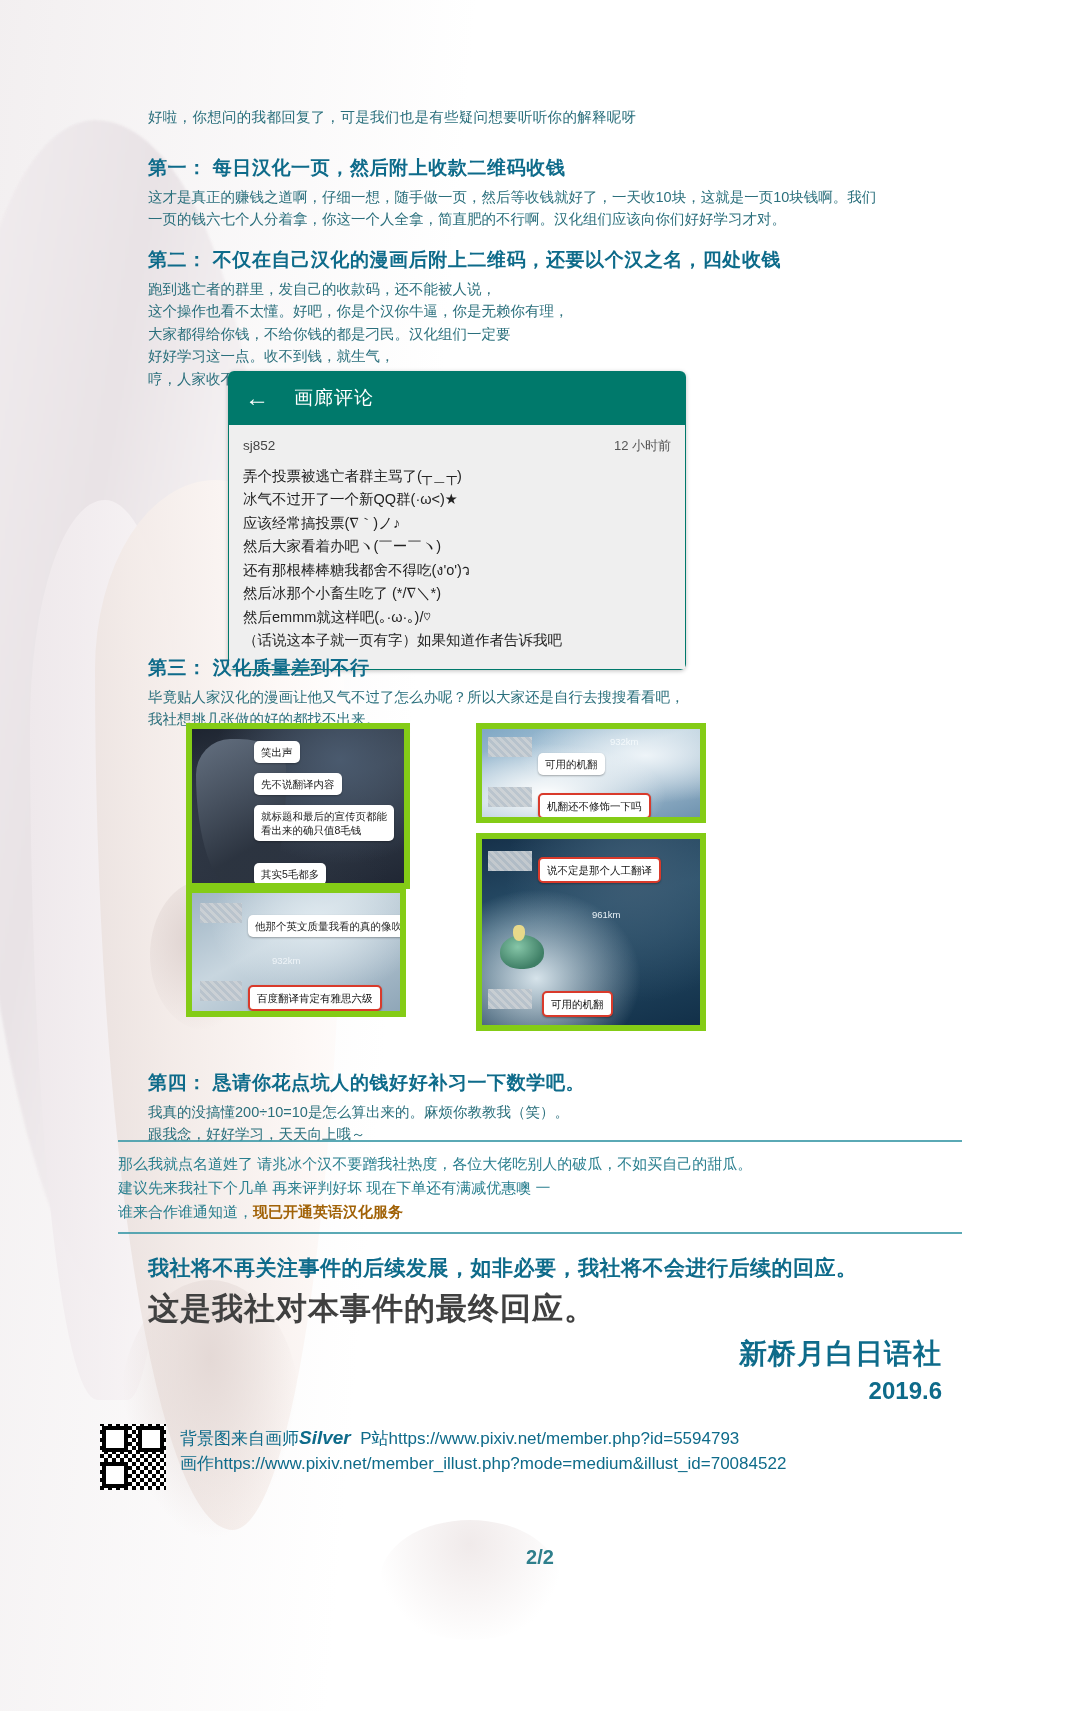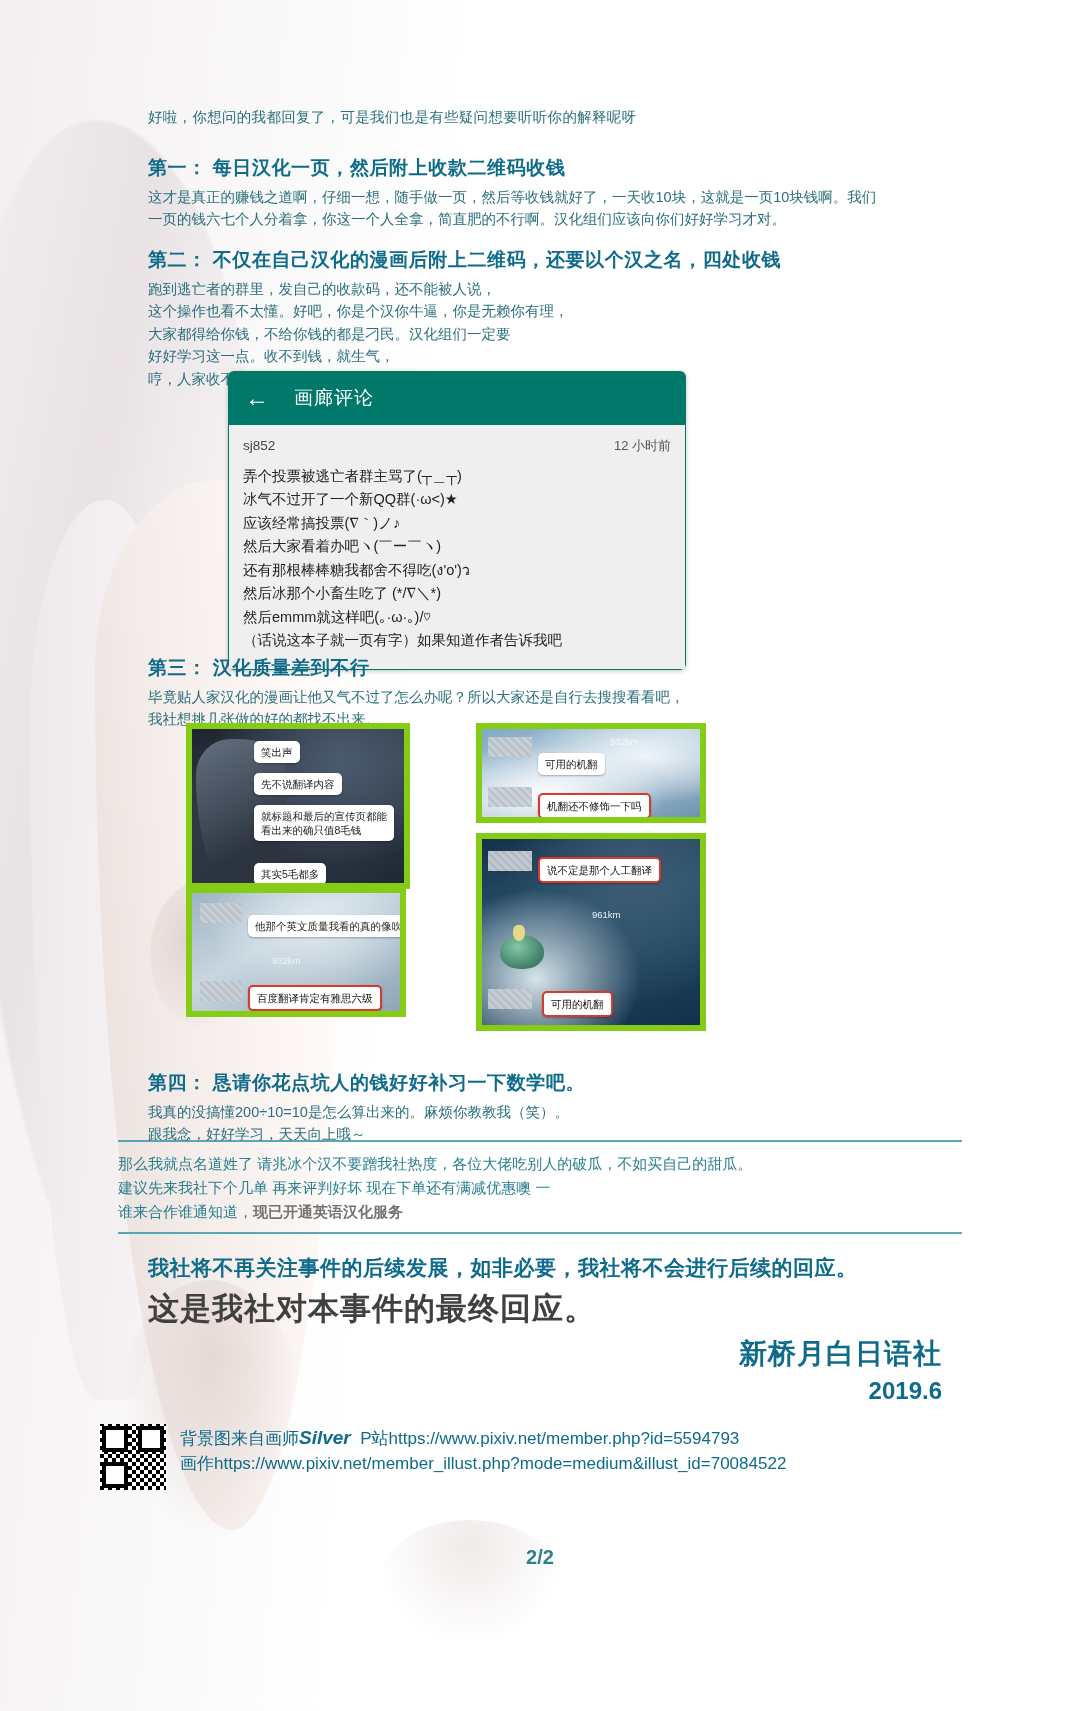--- a/index.html
+++ b/index.html
@@ -251,21 +251,21 @@
   .bub.red { border: 2px solid #d93a2b; color: #111; }
 
   
   .closing {
     position: absolute;
     left: 118px;
     color: #2a7f8f;
     font-size: 15px;
     line-height: 1.6;
   }
-  .closing b { color: #737373; margin-top: 6px; }
+  .closing b { color: #a16207; margin-top: 6px; }
   .hr {
     position: absolute;
     left: 118px;
     width: 844px;
     height: 2px;
     background: #3d9aa8;
     opacity: .85;
   }
   .final-1 {
     position: absolute;

